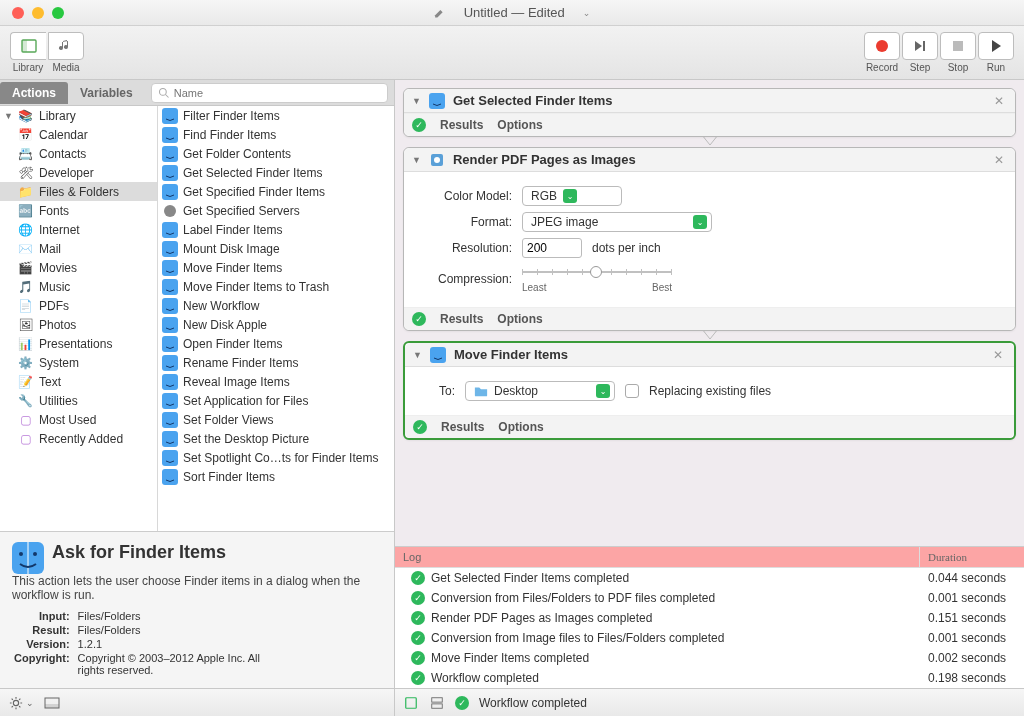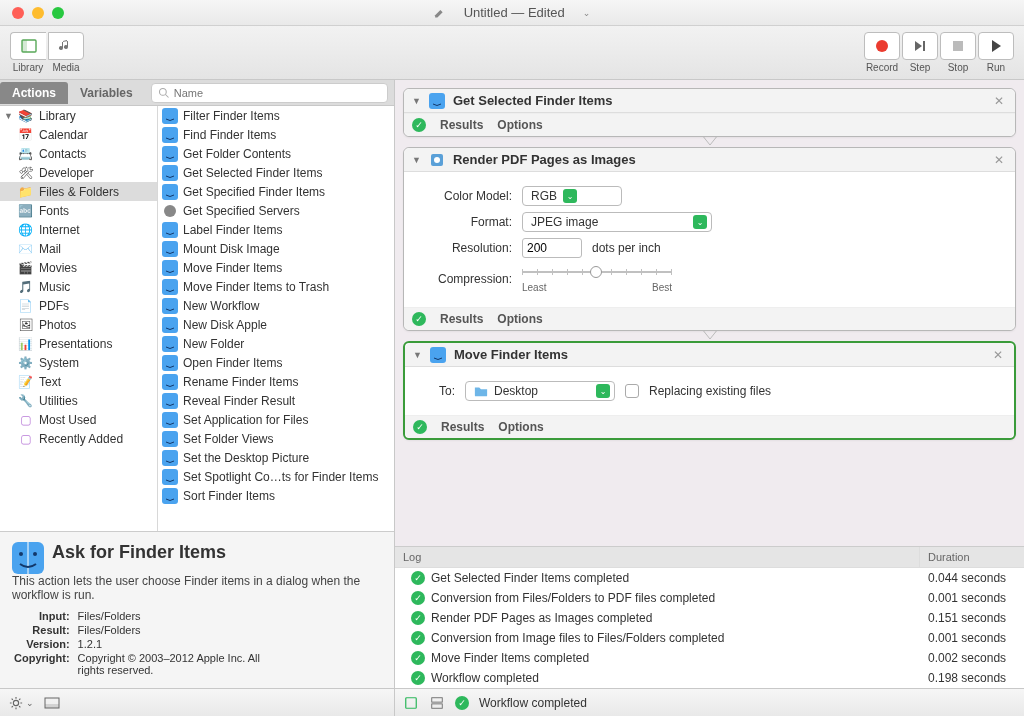--- a/index.html
+++ b/index.html
@@ -64,23 +64,23 @@
 .slider { width:150px; height:16px; position:relative; display:flex; align-items:center; }
 .slider .track { width:100%; height:2px; background:#c0c0c0; position:relative; }
 .slider .ticks { position:absolute; width:100%; display:flex; justify-content:space-between; }
 .slider .ticks span { width:1px; height:6px; background:#c0c0c0; }
 .slider .knob { position:absolute; width:12px; height:12px; background:#fff; border:1px solid #999; border-radius:50%; top:2px; left:45%; }
 .ckbox { width:14px; height:14px; border:1px solid #aaa; border-radius:3px; background:#fff; }
 .connector { height:10px; margin-top:-14px; margin-bottom:2px; display:flex; justify-content:center; }
 .connector svg { width:40px; height:14px; }
 
 .log { border-top:1px solid #ccc; background:#fff; }
-.log-head { display:flex; background:#e5e5e5; border-bottom:1px solid #ddd; font-size:11px; color:#666; }
+.log-head { display:flex; background:#fca5a5; border-bottom:1px solid #ddd; font-size:11px; color:#666; }
 .log-head div { padding:4px 8px; }
-.lh1 { flex:1; border-right:1px solid #ddd; } .lh2 { width:104px; }
+.lh1 { flex:1; border-right:1px solid #ddd; } .lh2 { width:104px;font-family:Liberation Serif, serif; }
 .log-row { display:flex; font-size:12px; height:20px; align-items:center; }
 .log-row .c1 { flex:1; padding-left:16px; display:flex; align-items:center; gap:6px; }
 .log-row .c2 { width:104px; padding-left:8px; }
 .grn { width:14px; height:14px; background:#2eb85c; border-radius:50%; display:inline-flex; align-items:center; justify-content:center; color:#fff; font-size:9px; }
 
 .statusbar { height:28px; border-top:1px solid #c8c8c8; background:linear-gradient(#f6f6f6,#e9e9e9); display:flex; align-items:center; }
 .sb-left { width:395px; display:flex; align-items:center; gap:10px; padding-left:8px; border-right:1px solid #c8c8c8; height:100%; }
 .sb-right { flex:1; display:flex; align-items:center; gap:10px; padding-left:8px; }
 .sbic { width:16px; height:16px; color:#666; display:inline-flex; align-items:center; justify-content:center; }
 .sbic.on { color:#2eb85c; }
@@ -363,48 +363,39 @@
             </span>
             <span>New Disk Apple</span>
           </div>
           <div class="row">
             <span class="ic">
               <svg width="16" height="16" viewBox="0 0 16 16">
                 <rect width="16" height="16" rx="3" fill="#4aa3ef"></rect>
                 <path d="M4 11q4 3 8 0" stroke="#13386b" fill="none" stroke-width="1"></path>
               </svg>
             </span>
-            <span>New Folder</span>
-          </div>
-          <div class="row">
-            <span class="ic">
-              <svg width="16" height="16" viewBox="0 0 16 16">
-                <rect width="16" height="16" rx="3" fill="#4aa3ef"></rect>
-                <path d="M4 11q4 3 8 0" stroke="#13386b" fill="none" stroke-width="1"></path>
-              </svg>
-            </span>
             <span>Open Finder Items</span>
           </div>
           <div class="row">
             <span class="ic">
               <svg width="16" height="16" viewBox="0 0 16 16">
                 <rect width="16" height="16" rx="3" fill="#4aa3ef"></rect>
                 <path d="M4 11q4 3 8 0" stroke="#13386b" fill="none" stroke-width="1"></path>
               </svg>
             </span>
             <span>Rename Finder Items</span>
           </div>
           <div class="row">
             <span class="ic">
               <svg width="16" height="16" viewBox="0 0 16 16">
                 <rect width="16" height="16" rx="3" fill="#4aa3ef"></rect>
                 <path d="M4 11q4 3 8 0" stroke="#13386b" fill="none" stroke-width="1"></path>
               </svg>
             </span>
-            <span>Reveal Finder Result</span>
+            <span>Reveal Image Items</span>
           </div>
           <div class="row">
             <span class="ic">
               <svg width="16" height="16" viewBox="0 0 16 16">
                 <rect width="16" height="16" rx="3" fill="#4aa3ef"></rect>
                 <path d="M4 11q4 3 8 0" stroke="#13386b" fill="none" stroke-width="1"></path>
               </svg>
             </span>
             <span>Set Application for Files</span>
           </div>

